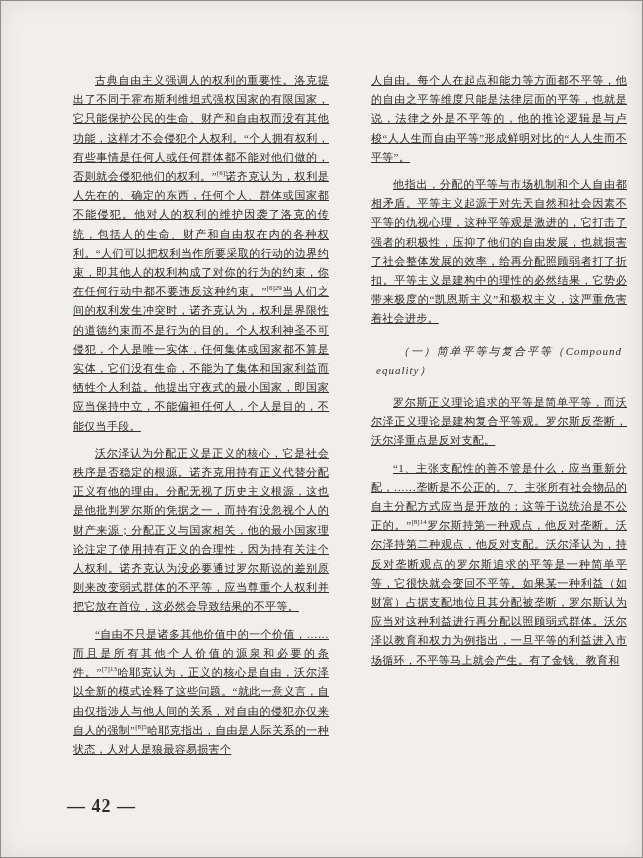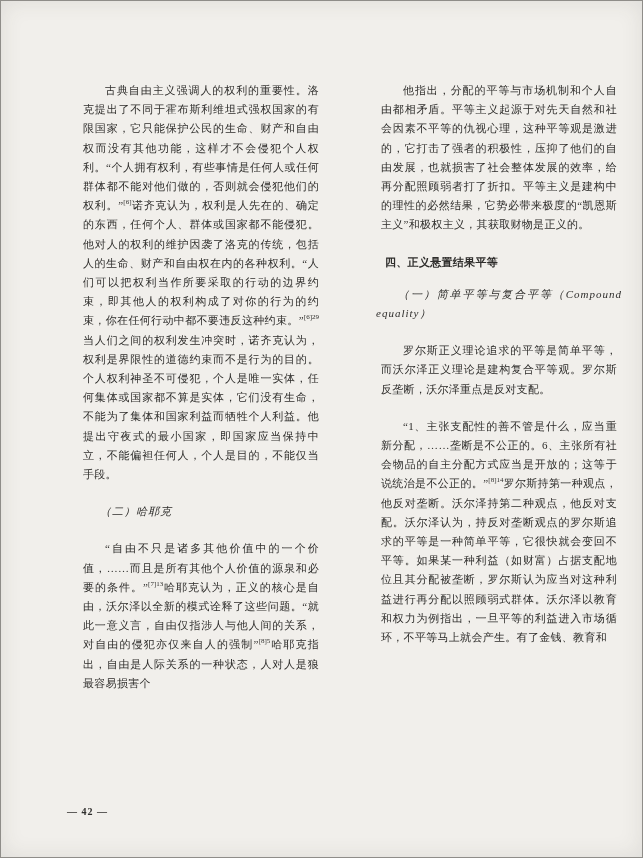--- a/index.html
+++ b/index.html
@@ -21,61 +21,61 @@
     display:flex;
     gap:26px;
   }
   .col{
     width:272px;
     font-size:11px;
     line-height:19.2px;
     text-align:justify;
     letter-spacing:0.3px;
   }
-  .para{margin:18px;text-indent:2em;}
+  .para{margin:8px;text-indent:2em;text-decoration:underline;}
   .para.noindent{text-indent:0;}
   .h-bold{margin:0;text-indent:2em;font-weight:700;}
   .h-kai{margin:13px;text-indent:2em;font-style:italic;font-weight:500;letter-spacing:1px;font-family:Liberation Serif, serif;}
   .cite{font-size:7px;vertical-align:super;line-height:0;letter-spacing:0;}
   .page-number{
     position:absolute;
     left:66px;bottom:40px;
     font-weight:700;
-    font-size:10px;
+    font-size:18px;
     letter-spacing:1px;
   }
 </style>
 </head>
 <body>
 
 <div class="scan-page">
   <div class="columns">
 
     <div class="col">
       <p class="para"><span>古典自由主义强调人的权利的重要性。洛克提出了不同于霍布斯利维坦式强权国家的有限国家，它只能保护公民的生命、财产和自由权而没有其他功能，这样才不会侵犯个人权利。“个人拥有权利，有些事情是任何人或任何群体都不能对他们做的，否则就会侵犯他们的权利。”</span><span class="cite">[6]</span><span>诺齐克认为，权利是人先在的、确定的东西，任何个人、群体或国家都不能侵犯。他对人的权利的维护因袭了洛克的传统，包括人的生命、财产和自由权在内的各种权利。“人们可以把权利当作所要采取的行动的边界约束，即其他人的权利构成了对你的行为的约束，你在任何行动中都不要违反这种约束。”</span><span class="cite">[6]29</span><span>当人们之间的权利发生冲突时，诺齐克认为，权利是界限性的道德约束而不是行为的目的。个人权利神圣不可侵犯，个人是唯一实体，任何集体或国家都不算是实体，它们没有生命，不能为了集体和国家利益而牺牲个人利益。他提出守夜式的最小国家，即国家应当保持中立，不能偏袒任何人，个人是目的，不能仅当手段。</span></p>
 
 
+      <p class="para"><span>沃尔泽认为分配正义是正义的核心，它是社会秩序是否稳定的根源。诺齐克用持有正义代替分配正义有他的理由。分配无视了历史主义根源，这也是他批判罗尔斯的凭据之一，而持有没忽视个人的财产来源；分配正义与国家相关，他的最小国家理论注定了使用持有正义的合理性，因为持有关注个人权利。诺齐克认为没必要通过罗尔斯说的差别原则来改变弱式群体的不平等，应当尊重个人权利并把它放在首位，这必然会导致结果的不平等。</span></p>
 
-      <p class="h-kai"><span>（二）哈耶克</span></p>
 
       <p class="para"><span>“自由不只是诸多其他价值中的一个价值，……而且是所有其他个人价值的源泉和必要的条件。”</span><span class="cite">[7]13</span><span>哈耶克认为，正义的核心是自由，沃尔泽以全新的模式诠释了这些问题。“就此一意义言，自由仅指涉人与他人间的关系，对自由的侵犯亦仅来自人的强制”</span><span class="cite">[8]5</span><span>哈耶克指出，自由是人际关系的一种状态，人对人是狼最容易损害个</span></p>
     </div>
 
     <div class="col">
+      <p class="para noindent"><span>人自由。每个人在起点和能力等方面都不平等，他的自由之平等维度只能是法律层面的平等，也就是说，法律之外是不平等的，他的推论逻辑是与卢梭“人人生而自由平等”形成鲜明对比的“人人生而不平等”。</span></p>
 
-      <p class="para"><span>他指出，分配的平等与市场机制和个人自由都相矛盾。平等主义起源于对先天自然和社会因素不平等的仇视心理，这种平等观是激进的，它打击了强者的积极性，压抑了他们的自由发展，也就损害了社会整体发展的效率，给再分配照顾弱者打了折扣。平等主义是建构中的理性的必然结果，它势必带来极度的“凯恩斯主义”和极权主义，其获取财物是正义的。</span></p>
+      <p class="para"><span>他指出，分配的平等与市场机制和个人自由都相矛盾。平等主义起源于对先天自然和社会因素不平等的仇视心理，这种平等观是激进的，它打击了强者的积极性，压抑了他们的自由发展，也就损害了社会整体发展的效率，给再分配照顾弱者打了折扣。平等主义是建构中的理性的必然结果，它势必带来极度的“凯恩斯主义”和极权主义，这严重危害着社会进步。</span></p>
 
 
-      <p class="h-bold"><span>四、正义悬置结果平等</span></p>
 
 
       <p class="h-kai"><span>（一）简单平等与复合平等（Compound equality）</span></p>
 
       <p class="para"><span>罗尔斯正义理论追求的平等是简单平等，而沃尔泽正义理论是建构复合平等观。罗尔斯反垄断，沃尔泽重点是反对支配。</span></p>
 
 
-      <p class="para"><span>“1、主张支配性的善不管是什么，应当重新分配，……垄断是不公正的。6、主张所有社会物品的自主分配方式应当是开放的；这等于说统治是不公正的。”</span><span class="cite">[8]14</span><span>罗尔斯持第一种观点，他反对垄断。沃尔泽持第二种观点，他反对支配。沃尔泽认为，持反对垄断观点的罗尔斯追求的平等是一种简单平等，它很快就会变回不平等。如果某一种利益（如财富）占据支配地位且其分配被垄断，罗尔斯认为应当对这种利益进行再分配以照顾弱式群体。沃尔泽以教育和权力为例指出，一旦平等的利益进入市场循环，不平等马上就会产生。有了金钱、教育和</span></p>
+      <p class="para"><span>“1、主张支配性的善不管是什么，应当重新分配，……垄断是不公正的。7、主张所有社会物品的自主分配方式应当是开放的；这等于说统治是不公正的。”</span><span class="cite">[8]14</span><span>罗尔斯持第一种观点，他反对垄断。沃尔泽持第二种观点，他反对支配。沃尔泽认为，持反对垄断观点的罗尔斯追求的平等是一种简单平等，它很快就会变回不平等。如果某一种利益（如财富）占据支配地位且其分配被垄断，罗尔斯认为应当对这种利益进行再分配以照顾弱式群体。沃尔泽以教育和权力为例指出，一旦平等的利益进入市场循环，不平等马上就会产生。有了金钱、教育和</span></p>
     </div>
 
   </div>
 
   <div class="page-number">— 42 —</div>
 </div>
 
 </body></html>

